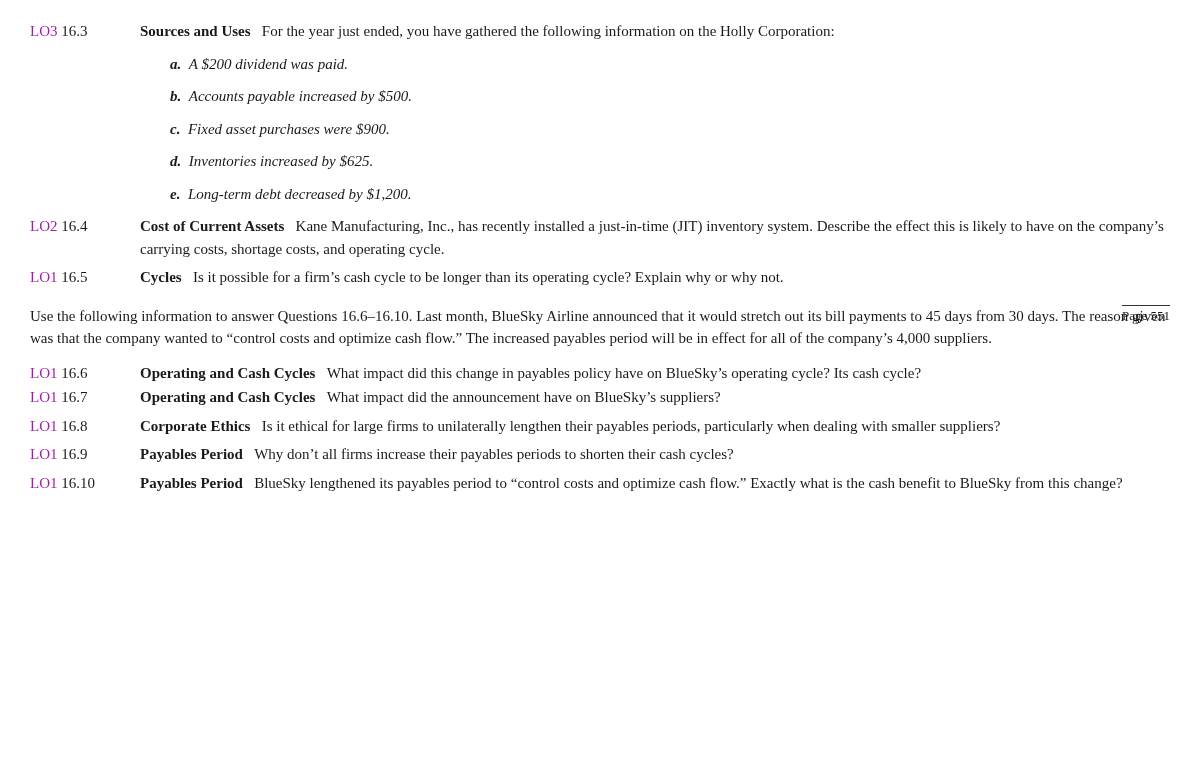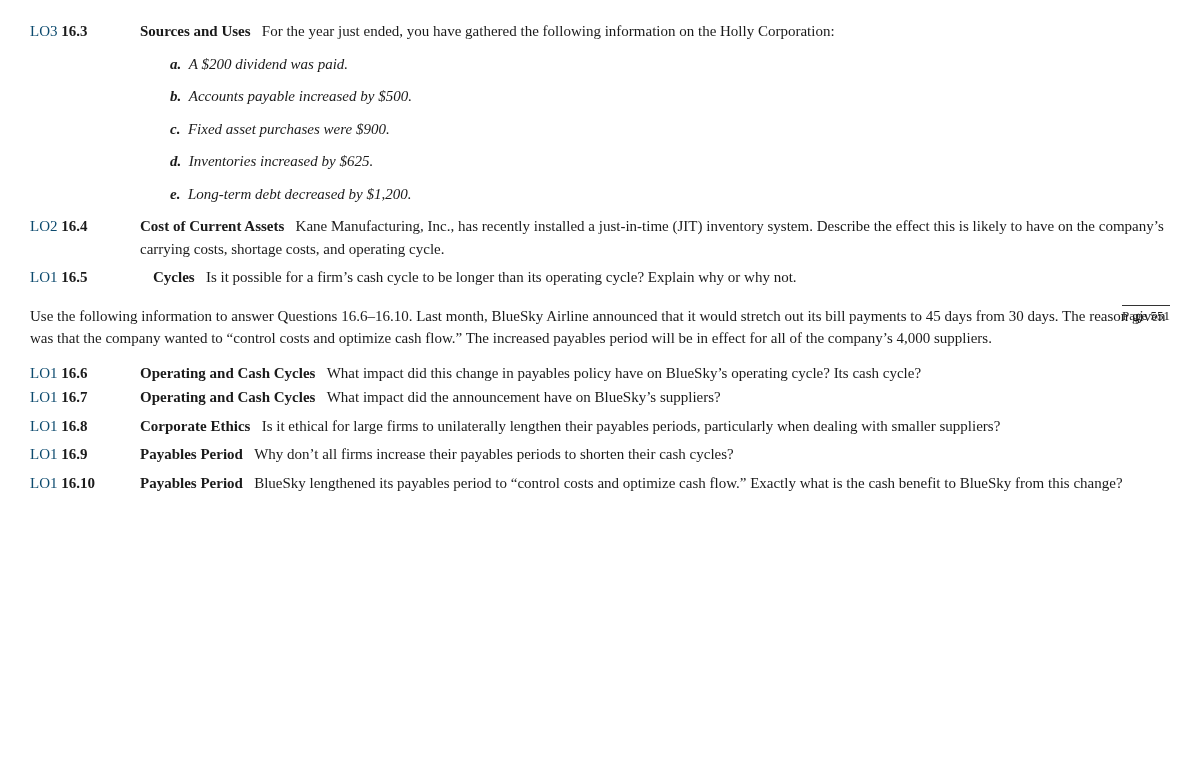--- a/index.html
+++ b/index.html
@@ -14,25 +14,25 @@
     .question-row {
       display: flex;
       margin-bottom: 10px;
       align-items: flex-start;
     }
     .lo-num {
       min-width: 110px;
       flex-shrink: 0;
     }
     .lo-label {
-      color: #0c4a6e;
+      color: #a21caf;
       font-weight: normal;
     }
     .q-num {
-      font-weight: bold;
+      font-weight: normal;
       margin-right: 6px;
     }
     .q-body {
       flex: 1;
     }
     .q-title {
       font-weight: bold;
     }
     .list-items {
       margin-left: 140px;
@@ -97,21 +97,21 @@
   <div class="lo-num">
     <span class="lo-label">LO2</span>
     <span class="q-num">16.4</span>
   </div>
   <div class="q-body">
     <span class="q-title">Cost of Current Assets</span>
     &nbsp;&nbsp;<span>Kane Manufacturing, Inc., has recently installed a just-in-time (JIT) inventory system. Describe the effect this is likely to have on the company’s carrying costs, shortage costs, and operating cycle.</span>
   </div>
 </div>
 
-<div class="question-row" style="gap:13px;">
+<div class="question-row" style="">
   <div class="lo-num">
     <span class="lo-label">LO1</span>
     <span class="q-num">16.5</span>
   </div>
   <div class="q-body">
     <span class="q-title">Cycles</span>
     &nbsp;&nbsp;<span>Is it possible for a firm’s cash cycle to be longer than its operating cycle? Explain why or why not.</span>
   </div>
 </div>
 

